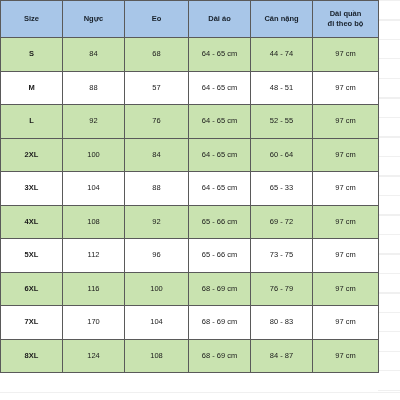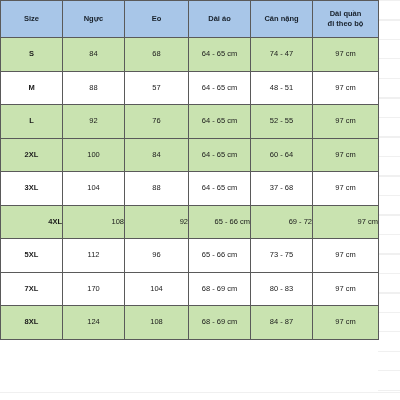--- a/index.html
+++ b/index.html
@@ -81,21 +81,20 @@
   }
   tbody tr.row-white td {
     background: #ffffff;
   }
   td.size-cell {
     font-weight: bold;
   }
   
   tbody tr.page-break td {
     border-top: 1px dashed #9a9a9a;
-    text-align: right;
   }
   col.c1 { width: 62px; }
   col.c2 { width: 62px; }
   col.c3 { width: 64px; }
   col.c4 { width: 62px; }
   col.c5 { width: 62px; }
   col.c6 { width: 66px; }
 </style>
 </head>
 <body>
@@ -126,21 +125,21 @@
           <span>đi theo bộ</span>
         </th>
       </tr>
     </thead>
     <tbody id="table-body">
         <tr class="row-green">
           <td class="size-cell">S</td>
           <td>84</td>
           <td>68</td>
           <td>64 - 65 cm</td>
-          <td>74 - 47</td>
+          <td>44 - 74</td>
           <td>97 cm</td>
         </tr>
         <tr class="row-white">
           <td class="size-cell">M</td>
           <td>88</td>
           <td>57</td>
           <td>64 - 65 cm</td>
           <td>48 - 51</td>
           <td>97 cm</td>
         </tr>
@@ -158,39 +157,47 @@
           <td>84</td>
           <td>64 - 65 cm</td>
           <td>60 - 64</td>
           <td>97 cm</td>
         </tr>
         <tr class="row-white">
           <td class="size-cell">3XL</td>
           <td>104</td>
           <td>88</td>
           <td>64 - 65 cm</td>
-          <td>37 - 68</td>
+          <td>65 - 33</td>
           <td>97 cm</td>
         </tr>
         <tr class="row-green page-break">
           <td class="size-cell">4XL</td>
           <td>108</td>
           <td>92</td>
           <td>65 - 66 cm</td>
           <td>69 - 72</td>
           <td>97 cm</td>
         </tr>
         <tr class="row-white">
           <td class="size-cell">5XL</td>
           <td>112</td>
           <td>96</td>
           <td>65 - 66 cm</td>
           <td>73 - 75</td>
           <td>97 cm</td>
         </tr>
+        <tr class="row-green">
+          <td class="size-cell">6XL</td>
+          <td>116</td>
+          <td>100</td>
+          <td>68 - 69 cm</td>
+          <td>76 - 79</td>
+          <td>97 cm</td>
+        </tr>
         <tr class="row-white">
           <td class="size-cell">7XL</td>
           <td>170</td>
           <td>104</td>
           <td>68 - 69 cm</td>
           <td>80 - 83</td>
           <td>97 cm</td>
         </tr>
         <tr class="row-green">
           <td class="size-cell">8XL</td>

